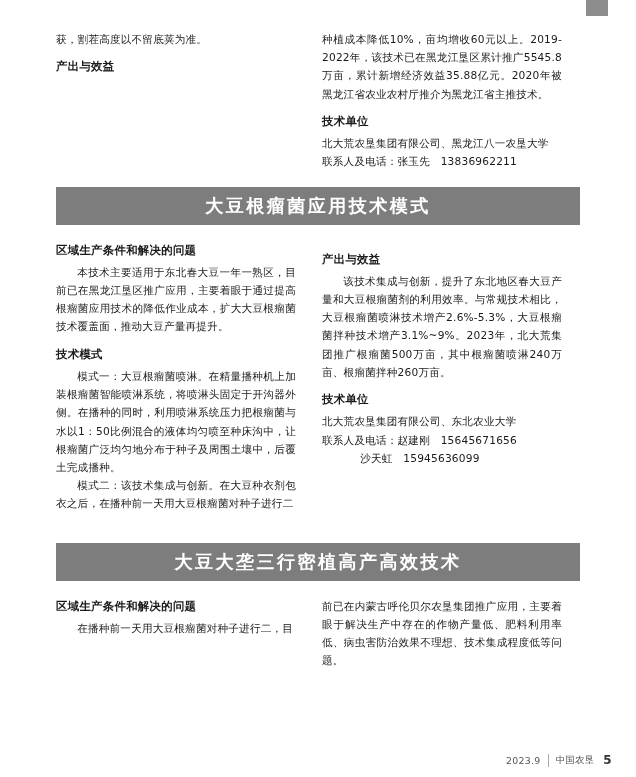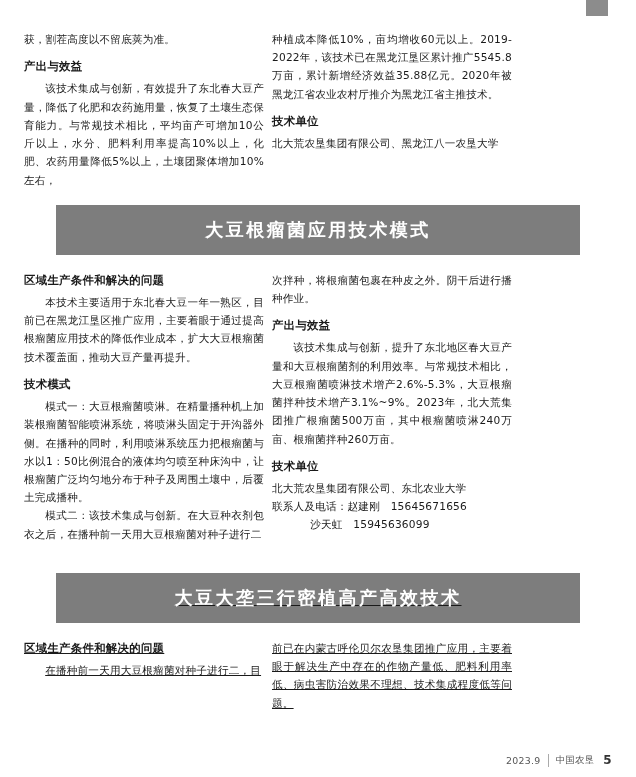--- a/index.html
+++ b/index.html
@@ -31,22 +31,22 @@
     background: #8c8c8c;
   }
   .content {
     position: absolute;
     left: 0;
     top: 0;
     width: 636px;
   }
   .cols {
     display: flex;
-    gap: 8px;
-    padding: 0 56px 0 24px;
+    gap: 26px;
+    padding: 0 56px 0 56px;
     box-sizing: border-box;
   }
   .col {
     width: 240px;
     flex: 0 0 240px;
   }
   p {
     margin: 0;
     font-size: 10.6px;
     line-height: 1.72;
@@ -62,21 +62,21 @@
     font-size: 11.4px;
     font-weight: bold;
     line-height: 1.6;
     letter-spacing: 0.3px;
   }
   h3.sub.first { margin-top: 0; }
 
   
   .banner {
     margin: 16px 56px 0 56px;
-    height: 50px;
+    height: 38px;
     background: #7d7d7d;
     display: flex;
     align-items: center;
     justify-content: center;
   }
   .banner-title {
     color: #ffffff;
     font-size: 18px;
     font-weight: bold;
     letter-spacing: 2.5px;
@@ -129,56 +129,55 @@
 
   <div class="corner-mark"></div>
 
   <div class="content">
 
     <div style="padding-top:30px;">
       <div class="cols">
         <div class="col">
           <p>获，割茬高度以不留底荚为准。</p>
           <h3 class="sub">产出与效益</h3>
-          <p class="ind">该技术集成与创新，有效提升了东北春大豆产量，降低了化肥和农药施用量，恢复了土壤生态保育能力。与常规技术相比，平均亩产可增加10公斤以上，水分、肥料利用率提高10%以上，化肥、农药用量降低5%以上，土壤团聚体增加10%左右，</p>
         </div>
         <div class="col">
           <p>种植成本降低10%，亩均增收60元以上。2019-2022年，该技术已在黑龙江垦区累计推广5545.8万亩，累计新增经济效益35.88亿元。2020年被黑龙江省农业农村厅推介为黑龙江省主推技术。</p>
           <h3 class="sub">技术单位</h3>
           <p>北大荒农垦集团有限公司、黑龙江八一农垦大学</p>
+          <p class="contact-line"><span>联系人及电话：张玉先</span>&nbsp;&nbsp;&nbsp;<span>13836962211</span></p>
         </div>
       </div>
     </div>
 
     <div class="banner-wrap">
       <div class="banner">
         <span class="banner-title">大豆根瘤菌应用技术模式</span>
       </div>
       <div class="block-gap"></div>
       <div class="cols">
         <div class="col">
           <h3 class="sub first">区域生产条件和解决的问题</h3>
           <p class="ind">本技术主要适用于东北春大豆一年一熟区，目前已在黑龙江垦区推广应用，主要着眼于通过提高根瘤菌应用技术的降低作业成本，扩大大豆根瘤菌技术覆盖面，推动大豆产量再提升。</p>
           <h3 class="sub">技术模式</h3>
           <p class="ind">模式一：大豆根瘤菌喷淋。在精量播种机上加装根瘤菌智能喷淋系统，将喷淋头固定于开沟器外侧。在播种的同时，利用喷淋系统压力把根瘤菌与水以1：50比例混合的液体均匀喷至种床沟中，让根瘤菌广泛均匀地分布于种子及周围土壤中，后覆土完成播种。</p>
           <p class="ind">模式二：该技术集成与创新。在大豆种衣剂包衣之后，在播种前一天用大豆根瘤菌对种子进行二</p>
         </div>
         <div class="col">
-          <p>次拌种，将根瘤菌包裹在种皮之外。阴干后进行播种作业。</p>
           <h3 class="sub">产出与效益</h3>
           <p class="ind">该技术集成与创新，提升了东北地区春大豆产量和大豆根瘤菌剂的利用效率。与常规技术相比，大豆根瘤菌喷淋技术增产2.6%-5.3%，大豆根瘤菌拌种技术增产3.1%~9%。2023年，北大荒集团推广根瘤菌500万亩，其中根瘤菌喷淋240万亩、根瘤菌拌种260万亩。</p>
           <h3 class="sub">技术单位</h3>
           <p>北大荒农垦集团有限公司、东北农业大学</p>
           <p class="contact-line"><span>联系人及电话：赵建刚</span>&nbsp;&nbsp;&nbsp;<span>15645671656</span></p>
           <p class="contact-line"><span class="contact-indent"></span><span>沙天虹</span>&nbsp;&nbsp;&nbsp;<span>15945636099</span></p>
         </div>
       </div>
     </div>
 
-    <div class="banner-wrap" style="margin-top:30px;text-decoration:underline;">
+    <div class="banner-wrap" style="margin-top:30px;">
       <div class="banner">
         <span class="banner-title">大豆大垄三行密植高产高效技术</span>
       </div>
       <div class="block-gap"></div>
       <div class="cols">
         <div class="col">
           <h3 class="sub first">区域生产条件和解决的问题</h3>
           <p class="ind">在播种前一天用大豆根瘤菌对种子进行二，目</p>
         </div>
         <div class="col">

